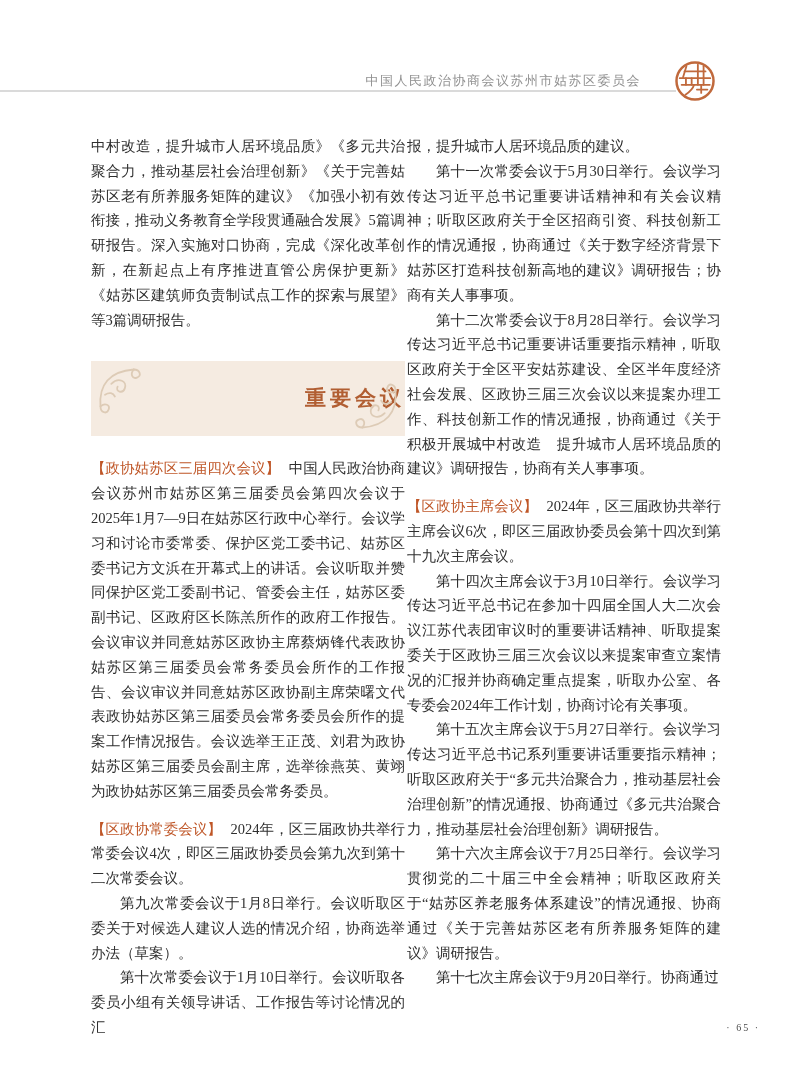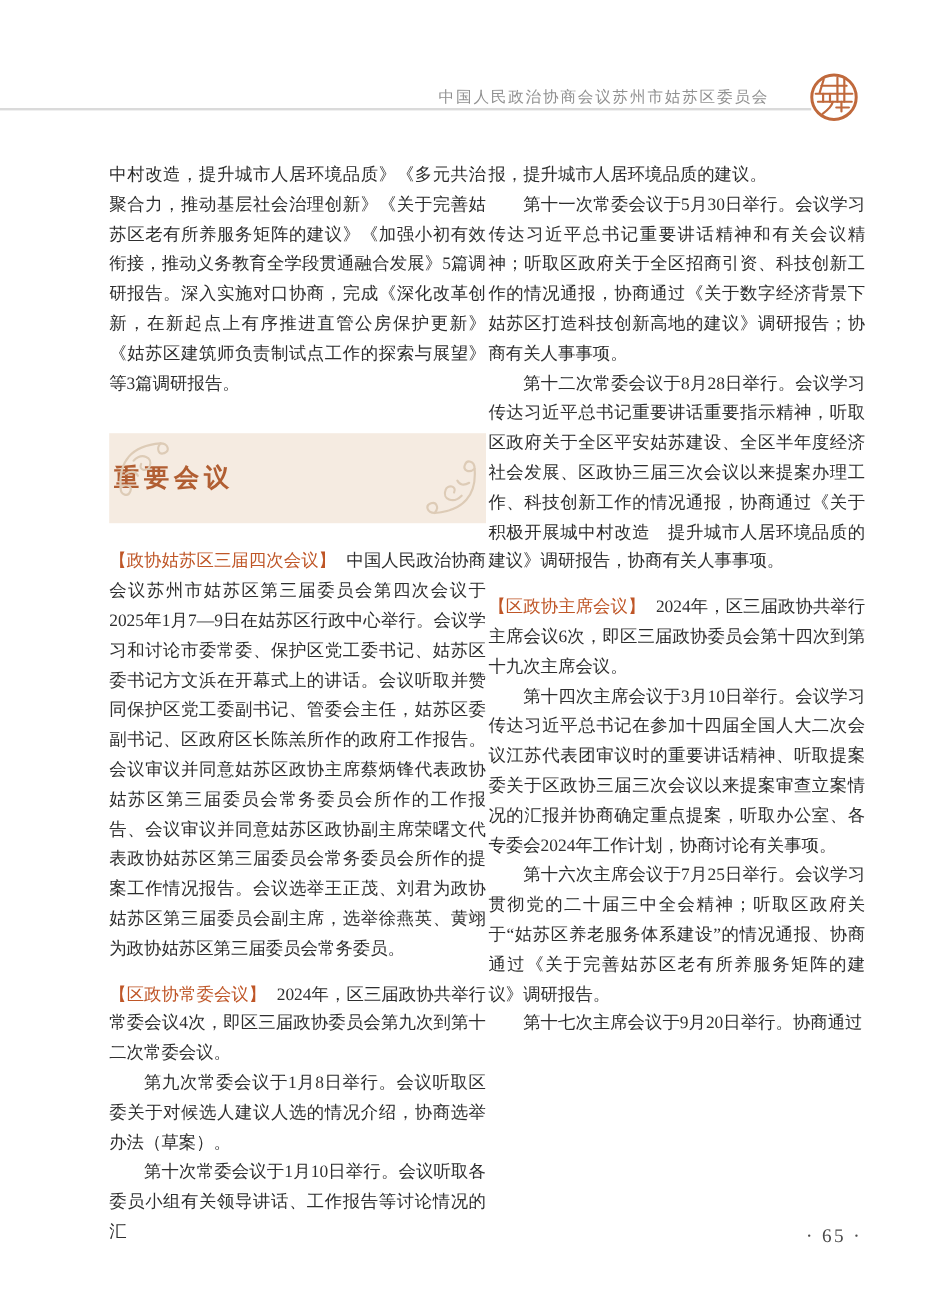--- a/index.html
+++ b/index.html
@@ -17,31 +17,31 @@
        text-align:justify;color:#2e2e2e;}
   .col-left{left:91px;}
   .col-right{left:407px;}
   .col p{margin:0;}
   p.indent{text-indent:2em;}
   p.entry{margin-top:13px;}
   .entry-label{color:#bf5627;font-weight:normal;margin-right:.6em;}
 
   
   .title-box{position:relative;margin:29px 0 20px 0;height:75px;background:#f5ebe1;
-             display:flex;align-items:center;justify-content:flex-start;}
+             display:flex;align-items:center;justify-content:flex-end;}
   .title-box + p.entry{margin-top:0;}
   .tb-title{font-size:21px;font-weight:600;color:#b15e32;letter-spacing:4px;padding-left:4px;}
   .fl{position:absolute;width:54px;height:54px;fill:none;stroke:#ddcbb6;stroke-width:2;
       stroke-linecap:round;}
   .fl-tl{left:5px;top:4px;}
   .fl-br{right:5px;bottom:4px;transform:rotate(180deg);}
 
   
-  .page-number{position:absolute;left:630px;top:1022px;width:130px;text-align:center;
-               font-size:16px;color:#4a4a4a;letter-spacing:2px;}
+  .page-number{position:absolute;left:630px;top:1022px;width:130px;text-align:right;
+               font-size:10px;color:#4a4a4a;letter-spacing:2px;}
 </style>
 </head>
 <body>
 
 <div class="page">
 
   <div class="hdr-title">中国人民政治协商会议苏州市姑苏区委员会</div>
   <div class="hdr-rule"></div>
 
   <svg class="seal" viewBox="0 0 44 44">
@@ -86,19 +86,20 @@
       <p class="entry"><span class="entry-label">【区政协常委会议】</span><span>2024年，区三届政协共举行常委会议4次，即区三届政协委员会第九次到第十二次常委会议。</span></p>
       <p class="indent"><span>第九次常委会议于1月8日举行。会议听取区委关于对候选人建议人选的情况介绍，协商选举办法（草案）。</span></p>
       <p class="indent"><span>第十次常委会议于1月10日举行。会议听取各委员小组有关领导讲话、工作报告等讨论情况的汇</span></p>
     </section>
   <section class="col col-right" id="col-right">
       <p class="plain"><span>报，提升城市人居环境品质的建议。</span></p>
       <p class="indent"><span>第十一次常委会议于5月30日举行。会议学习传达习近平总书记重要讲话精神和有关会议精神；听取区政府关于全区招商引资、科技创新工作的情况通报，协商通过《关于数字经济背景下姑苏区打造科技创新高地的建议》调研报告；协商有关人事事项。</span></p>
       <p class="indent"><span>第十二次常委会议于8月28日举行。会议学习传达习近平总书记重要讲话重要指示精神，听取区政府关于全区平安姑苏建设、全区半年度经济社会发展、区政协三届三次会议以来提案办理工作、科技创新工作的情况通报，协商通过《关于积极开展城中村改造　提升城市人居环境品质的建议》调研报告，协商有关人事事项。</span></p>
       <p class="entry"><span class="entry-label">【区政协主席会议】</span><span>2024年，区三届政协共举行主席会议6次，即区三届政协委员会第十四次到第十九次主席会议。</span></p>
       <p class="indent"><span>第十四次主席会议于3月10日举行。会议学习传达习近平总书记在参加十四届全国人大二次会议江苏代表团审议时的重要讲话精神、听取提案委关于区政协三届三次会议以来提案审查立案情况的汇报并协商确定重点提案，听取办公室、各专委会2024年工作计划，协商讨论有关事项。</span></p>
+      <p class="indent"><span>第十五次主席会议于5月27日举行。会议学习传达习近平总书记系列重要讲话重要指示精神；听取区政府关于“多元共治聚合力，推动基层社会治理创新”的情况通报、协商通过《多元共治聚合力，推动基层社会治理创新》调研报告。</span></p>
       <p class="indent"><span>第十六次主席会议于7月25日举行。会议学习贯彻党的二十届三中全会精神；听取区政府关于“姑苏区养老服务体系建设”的情况通报、协商通过《关于完善姑苏区老有所养服务矩阵的建议》调研报告。</span></p>
       <p class="indent"><span>第十七次主席会议于9月20日举行。协商通过</span></p>
     </section>
 
   <div class="page-number">· 65 ·</div>
 
 </div>
 
 </body></html>

